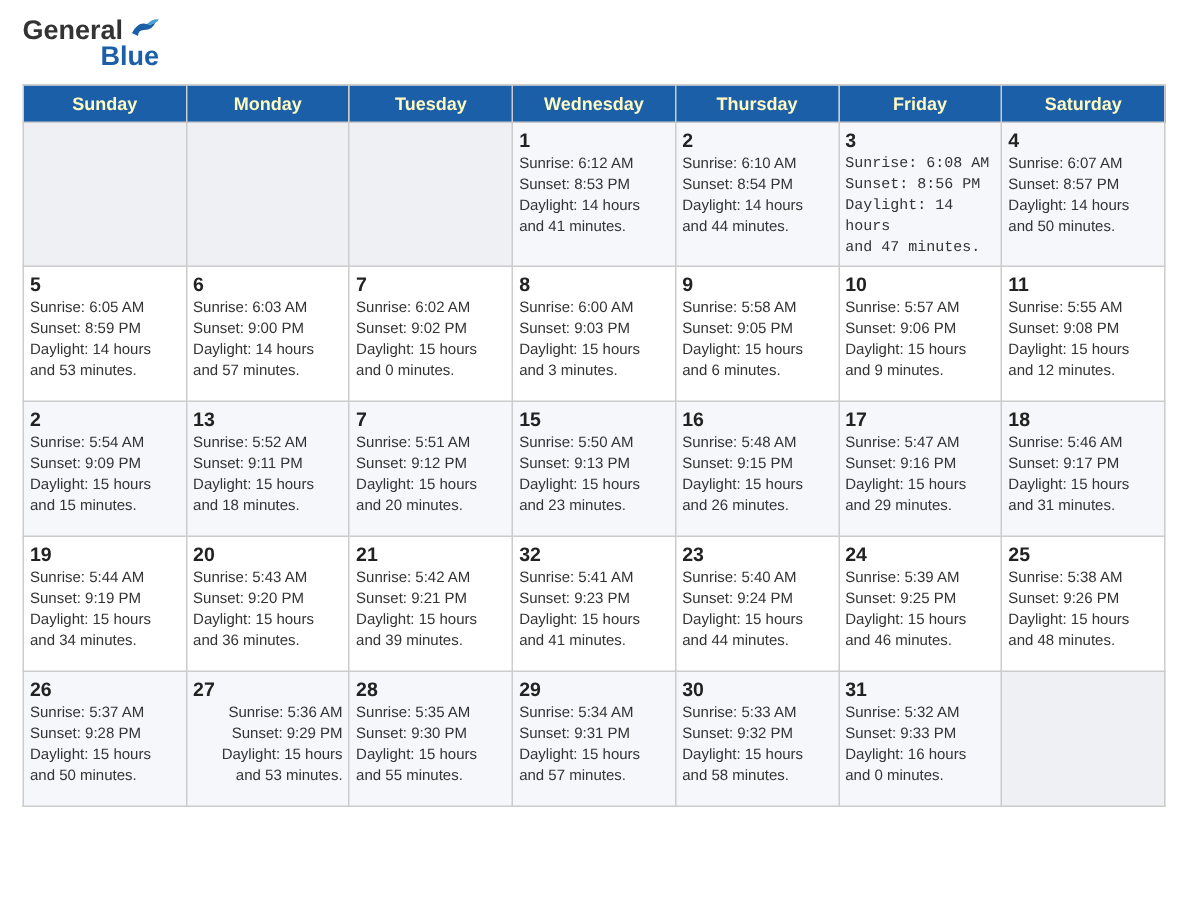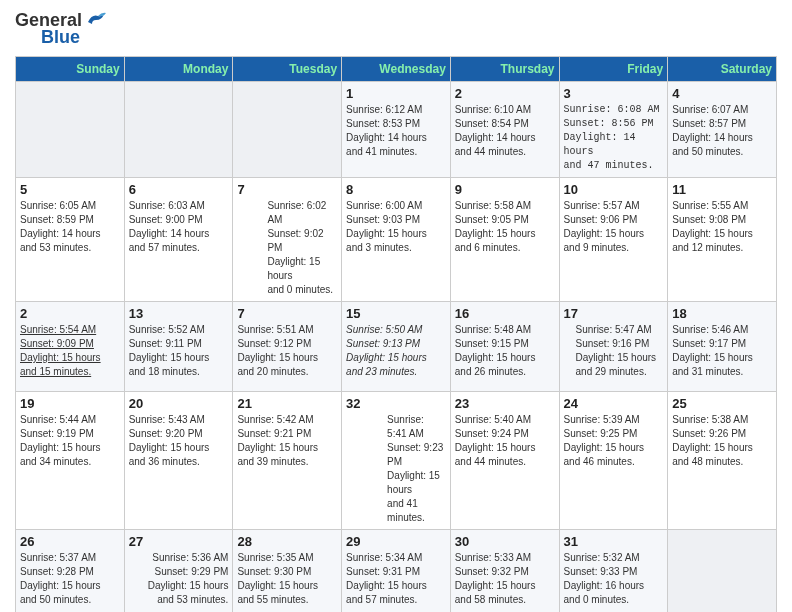--- a/index.html
+++ b/index.html
@@ -12,21 +12,21 @@
     }
     .header-area {
       display: flex;
       justify-content: space-between;
       align-items: flex-start;
       margin-bottom: 8px;
     }
     .logo {
       display: flex;
       flex-direction: column;
-      align-items: center;
+      align-items: flex-end;
     }
     .logo-row {
       display: flex;
       align-items: center;
     }
     .title-area {
       text-align: right;
     }
     .month-title {
       font-size: 32px;
@@ -37,26 +37,26 @@
       font-size: 16px;
       color: #333;
     }
     table {
       width: 100%;
       border-collapse: collapse;
       table-layout: fixed;
     }
     thead th {
       background-color: #1a5fa8;
-      color: #86efac;
+      color: #fef9c3;
       font-size: 12px;
       font-weight: bold;
       padding: 5px 4px;
       border: 1px solid #ccc;
-      text-align: right;
+      text-align: center;
     }
     tbody td {
       border: 1px solid #ccc;
       vertical-align: top;
       padding: 4px;
       font-size: 10.5px;
       height: 90px;
       background: #fff;
     }
     tbody tr:nth-child(odd) td {
@@ -153,21 +153,21 @@
         </td>
         <td>
           <div class="day-num">6</div>
           <div class="day-info" style="white-space: pre-line;">Sunrise: 6:03 AM
 Sunset: 9:00 PM
 Daylight: 14 hours
 and 57 minutes.</div>
         </td>
         <td>
           <div class="day-num">7</div>
-          <div class="day-info" style="white-space: pre-line; margin-left: 30px;">Sunrise: 6:02 AM
+          <div class="day-info" style="white-space: pre-line;">Sunrise: 6:02 AM
 Sunset: 9:02 PM
 Daylight: 15 hours
 and 0 minutes.</div>
         </td>
         <td>
           <div class="day-num">8</div>
           <div class="day-info" style="white-space: pre-line;">Sunrise: 6:00 AM
 Sunset: 9:03 PM
 Daylight: 15 hours
 and 3 minutes.</div>
@@ -190,56 +190,56 @@
           <div class="day-num">11</div>
           <div class="day-info" style="white-space: pre-line;">Sunrise: 5:55 AM
 Sunset: 9:08 PM
 Daylight: 15 hours
 and 12 minutes.</div>
         </td>
       </tr>
       <tr>
         <td>
           <div class="day-num">2</div>
-          <div class="day-info" style="white-space: pre-line; text-decoration: underline;">Sunrise: 5:54 AM
+          <div class="day-info" style="white-space: pre-line;">Sunrise: 5:54 AM
 Sunset: 9:09 PM
 Daylight: 15 hours
 and 15 minutes.</div>
         </td>
         <td>
           <div class="day-num">13</div>
           <div class="day-info" style="white-space: pre-line;">Sunrise: 5:52 AM
 Sunset: 9:11 PM
 Daylight: 15 hours
 and 18 minutes.</div>
         </td>
         <td>
           <div class="day-num">7</div>
           <div class="day-info" style="white-space: pre-line;">Sunrise: 5:51 AM
 Sunset: 9:12 PM
 Daylight: 15 hours
 and 20 minutes.</div>
         </td>
         <td>
           <div class="day-num">15</div>
-          <div class="day-info" style="white-space: pre-line; font-style: italic;">Sunrise: 5:50 AM
+          <div class="day-info" style="white-space: pre-line;">Sunrise: 5:50 AM
 Sunset: 9:13 PM
 Daylight: 15 hours
 and 23 minutes.</div>
         </td>
         <td>
           <div class="day-num">16</div>
           <div class="day-info" style="white-space: pre-line;">Sunrise: 5:48 AM
 Sunset: 9:15 PM
 Daylight: 15 hours
 and 26 minutes.</div>
         </td>
         <td>
           <div class="day-num">17</div>
-          <div class="day-info" style="white-space: pre-line; margin-left: 12px;">Sunrise: 5:47 AM
+          <div class="day-info" style="white-space: pre-line;">Sunrise: 5:47 AM
 Sunset: 9:16 PM
 Daylight: 15 hours
 and 29 minutes.</div>
         </td>
         <td>
           <div class="day-num">18</div>
           <div class="day-info" style="white-space: pre-line;">Sunrise: 5:46 AM
 Sunset: 9:17 PM
 Daylight: 15 hours
 and 31 minutes.</div>
@@ -262,21 +262,21 @@
         </td>
         <td>
           <div class="day-num">21</div>
           <div class="day-info" style="white-space: pre-line;">Sunrise: 5:42 AM
 Sunset: 9:21 PM
 Daylight: 15 hours
 and 39 minutes.</div>
         </td>
         <td>
           <div class="day-num">32</div>
-          <div class="day-info" style="white-space: pre-line; margin-left: 41px;">Sunrise: 5:41 AM
+          <div class="day-info" style="white-space: pre-line;">Sunrise: 5:41 AM
 Sunset: 9:23 PM
 Daylight: 15 hours
 and 41 minutes.</div>
         </td>
         <td>
           <div class="day-num">23</div>
           <div class="day-info" style="white-space: pre-line;">Sunrise: 5:40 AM
 Sunset: 9:24 PM
 Daylight: 15 hours
 and 44 minutes.</div>

